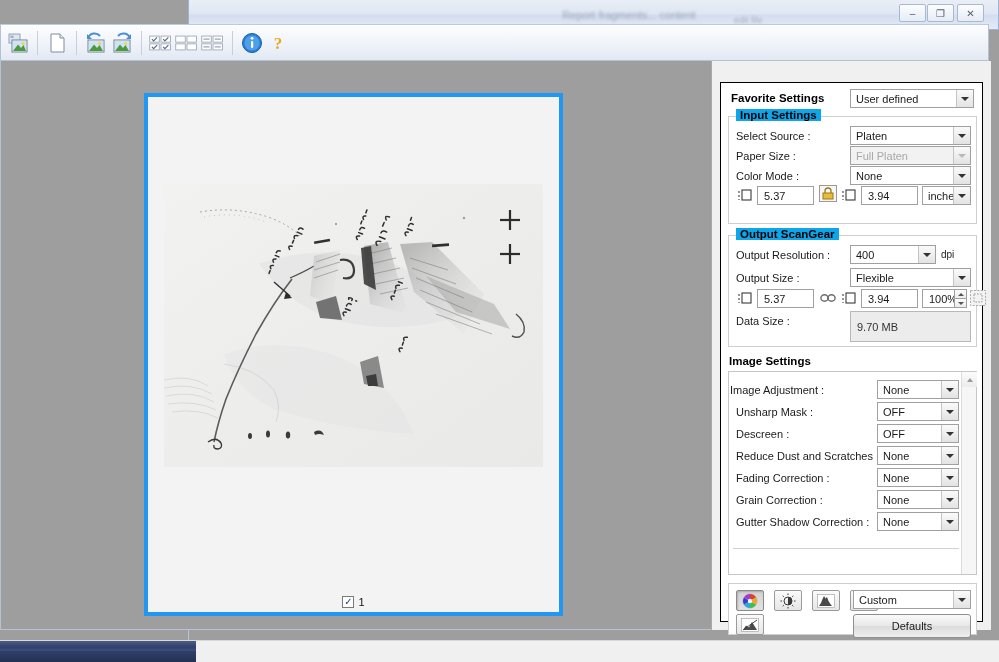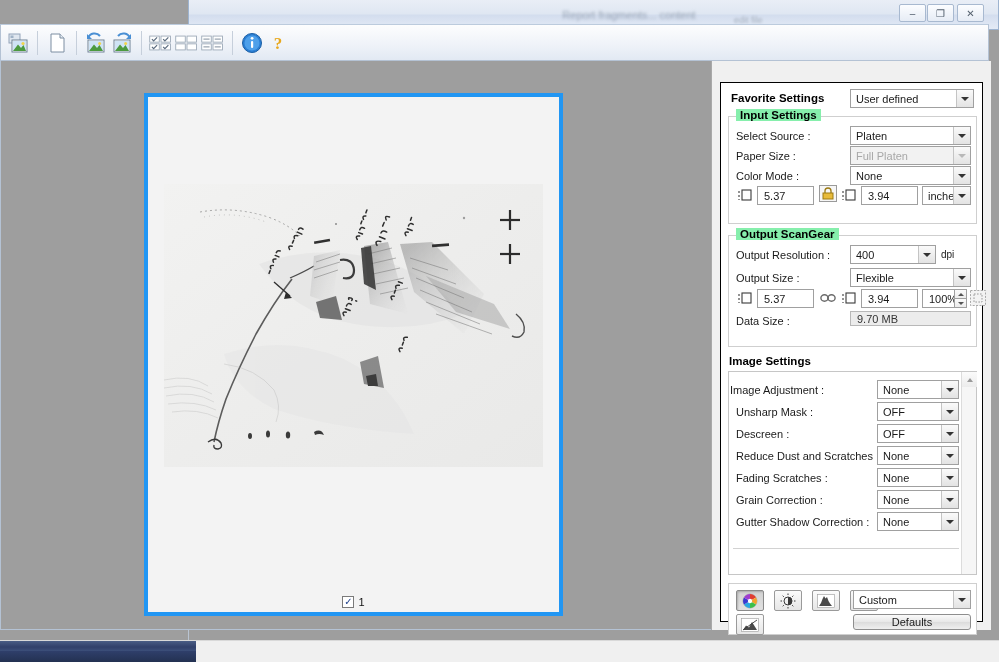--- a/index.html
+++ b/index.html
@@ -153,21 +153,21 @@
     background: #fff; border: 1px solid #000000;
   }
 
   .sec-title {
     font-size: 11.5px; font-weight: bold; color: #000;
   }
   .group {
     border: 1px solid #cfcfcf; position: absolute; background: #fff;
   }
   .group > .glabel {
-    position: absolute; top: -8px; left: 7px; background: #86efac;
+    position: absolute; top: -8px; left: 7px; background: #0ea5e9;
     padding: 0 4px; font-weight: bold; font-size: 11.5px; color: #000;
   }
   .row-label { font-size: 11px; color: #1a1a1a; }
 
   .sel {
     height: 19px; border: 1px solid #a0a0a0; background: #fff;
     display: flex; align-items: center; position: relative;
     padding-left: 5px; font-size: 11px; color: #1a1a1a;
   }
   .sel .arrow {
@@ -183,21 +183,21 @@
   }
   .sel.disabled { background: #f2f2f2; color: #a8a8a8; }
   .sel.disabled .arrow::after { border-top-color: #b9b9b9; }
 
   .txtin {
     height: 19px; border: 1px solid #a0a0a0; background: #fff;
     display: flex; align-items: center; padding-left: 6px;
     font-size: 11px; color: #1a1a1a;
   }
   .ro {
-    height: 15px; border: 1px solid #b8b8b8; background: #ececec;
+    height: 31px; border: 1px solid #b8b8b8; background: #ececec;
     display: flex; align-items: center; padding-left: 6px;
     font-size: 11px; color: #333;
   }
   .unit { font-size: 10px; color: #1a1a1a; }
 
   .icobtn {
     border: 1px solid #9a9a9a; background: linear-gradient(180deg,#fbfbfb,#e6e6e6);
     display: flex; align-items: center; justify-content: center;
     border-radius: 2px;
   }
@@ -622,21 +622,21 @@
                 <span class="row-label" style="position: absolute; left: 7px; top: 56px;">Descreen :</span>
                 <div class="sel" style="position: absolute; left: 148px; top: 52px; width: 82px;">
                   <span>OFF</span>
                   <span class="arrow"></span>
                 </div>
                 <span class="row-label" style="position: absolute; left: 7px; top: 78px;">Reduce Dust and Scratches :</span>
                 <div class="sel" style="position: absolute; left: 148px; top: 74px; width: 82px;">
                   <span>None</span>
                   <span class="arrow"></span>
                 </div>
-                <span class="row-label" style="position: absolute; left: 7px; top: 100px;">Fading Scratches :</span>
+                <span class="row-label" style="position: absolute; left: 7px; top: 100px;">Fading Correction :</span>
                 <div class="sel" style="position: absolute; left: 148px; top: 96px; width: 82px;">
                   <span>None</span>
                   <span class="arrow"></span>
                 </div>
                 <span class="row-label" style="position: absolute; left: 7px; top: 122px;">Grain Correction :</span>
                 <div class="sel" style="position: absolute; left: 148px; top: 118px; width: 82px;">
                   <span>None</span>
                   <span class="arrow"></span>
                 </div>
                 <span class="row-label" style="position: absolute; left: 7px; top: 144px;">Gutter Shadow Correction :</span>
@@ -698,21 +698,21 @@
               <svg width="18" height="14" viewBox="0 0 18 14">
                 <rect x="0.5" y="0.5" width="17" height="13" fill="#fff" stroke="#9a9a9a" stroke-width="0.6"></rect>
                 <path d="M2 12 L5 7.5 L8 9.5 L11 4 L16 12 Z" fill="#4a4a4a"></path>
                 <path d="M2 12 Q6 9 16 2" stroke="#3a3a3a" stroke-width="0.9" fill="none"></path>
               </svg>
             </div>
             <div class="sel" style="position:absolute;left:124px;top:6px;width:118px;">
               <span>Custom</span>
               <span class="arrow"></span>
             </div>
-            <div class="btn" style="position:absolute;left:124px;top:30px;width:118px;height:16px;">Defaults</div>
+            <div class="btn" style="position:absolute;left:124px;top:30px;width:118px;height:24px;">Defaults</div>
           </div>
 
           <div class="btn disabled" style="position:absolute;left:7px;top:559px;width:126px;height:20px;">Zoom</div>
 
         </div>
 
       </div>
     </div>
 
   </div>

